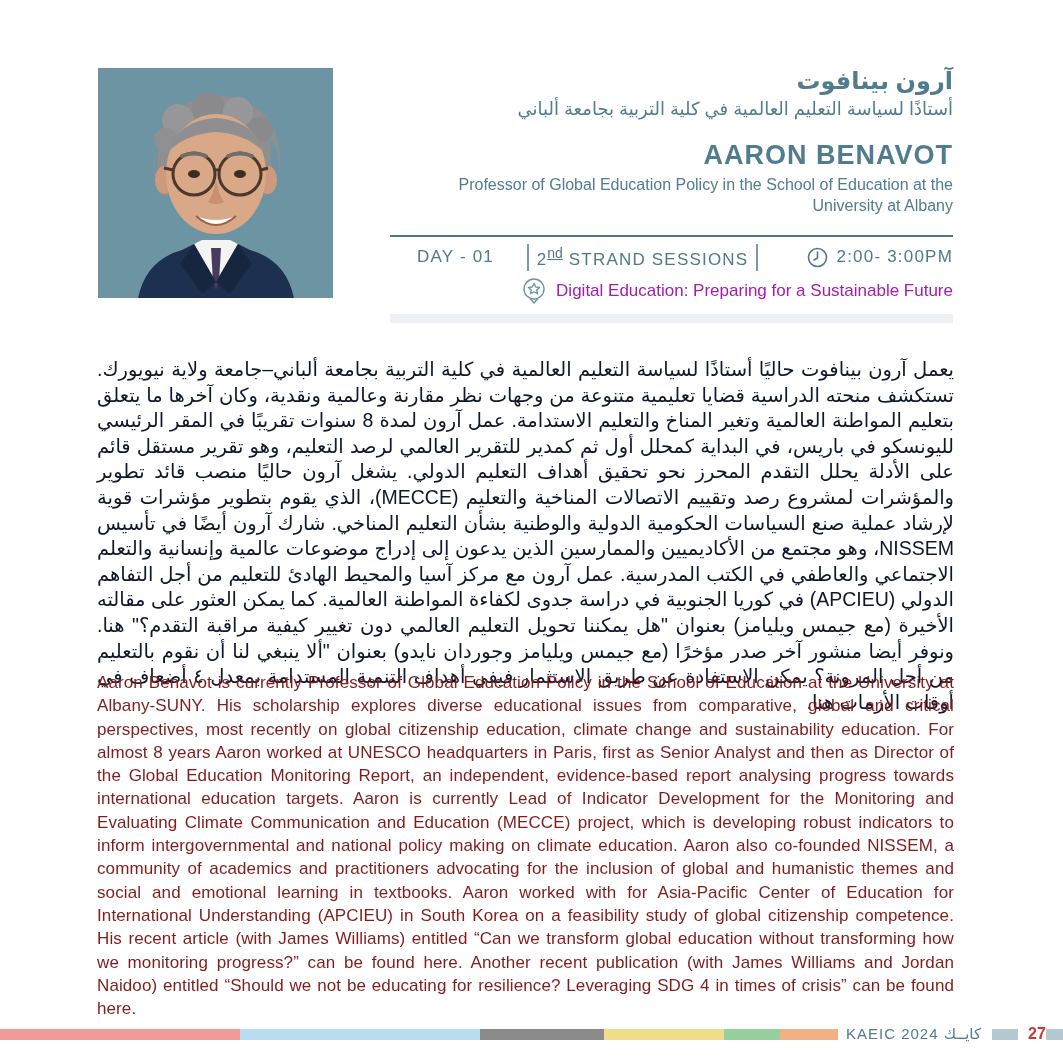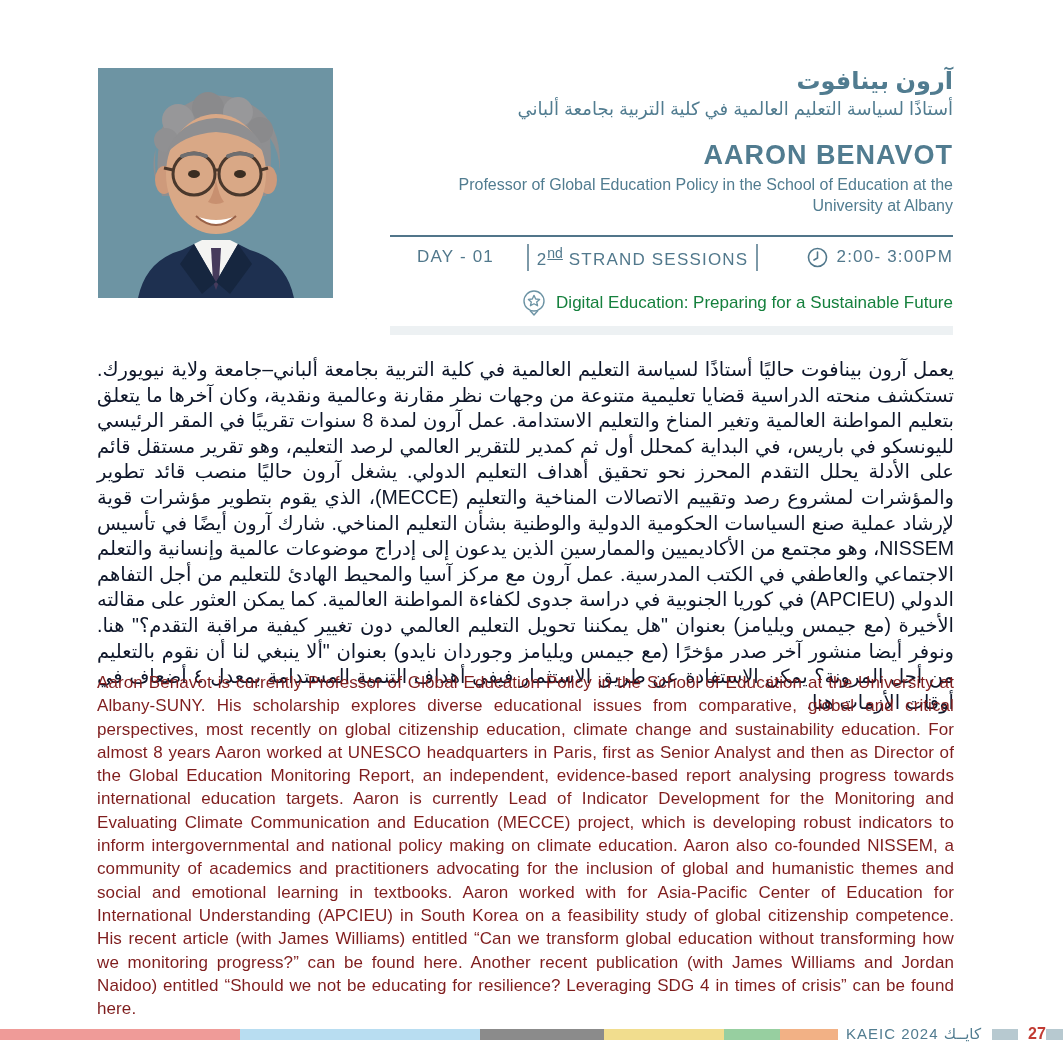--- a/index.html
+++ b/index.html
@@ -15,22 +15,22 @@
   .title-ar{font-size:18px;direction:rtl;line-height:1.3;margin-top:2px;text-align:right;}
   .name-en{font-size:27px;font-weight:bold;letter-spacing:1px;margin-top:19px;}
   .title-en{font-size:16px;line-height:1.3;margin-top:4px;}
   .session-bar{margin-top:18px;border-top:2px solid #51758A;padding-top:7px;
     display:flex;align-items:center;font-size:17px;letter-spacing:1.2px;color:#51788C;}
   .sess-day{width:137px;text-align:left;padding-left:27px;box-sizing:border-box;}
   .sess-div{width:2px;height:27px;background:#7d99a8;}
   .sess-strand{flex:1;text-align:center;white-space:nowrap;}
   .sess-strand sup{font-size:14px;letter-spacing:0;text-decoration:underline;}
   .sess-time{width:195px;display:flex;align-items:center;justify-content:flex-end;gap:9px;}
-  .topic-row{margin-top:19px;display:flex;justify-content:flex-end;align-items:center;gap:10px;
-    font-size:17px;color:#15803d;}
+  .topic-row{margin-top:7px;display:flex;justify-content:flex-end;align-items:center;gap:10px;
+    font-size:17px;color:#a21caf;}
   .gray-bar{margin-top:9px;height:9px;background:#edf1f3;}
   
   .bio-ar{position:absolute;left:97px;top:357px;width:857px;direction:rtl;text-align:justify;
     font-size:19.5px;line-height:25.6px;color:#0f172a;}
   .bio-en{position:absolute;left:97px;top:671px;width:857px;text-align:justify;
     font-size:17px;line-height:23.3px;color:#7f1d1d;letter-spacing:0.1px;}
   
   .footer{position:absolute;left:0;top:1026px;width:1063px;height:16px;
     display:flex;align-items:center;}
   .stripe{display:flex;height:11px;flex-shrink:0;}

